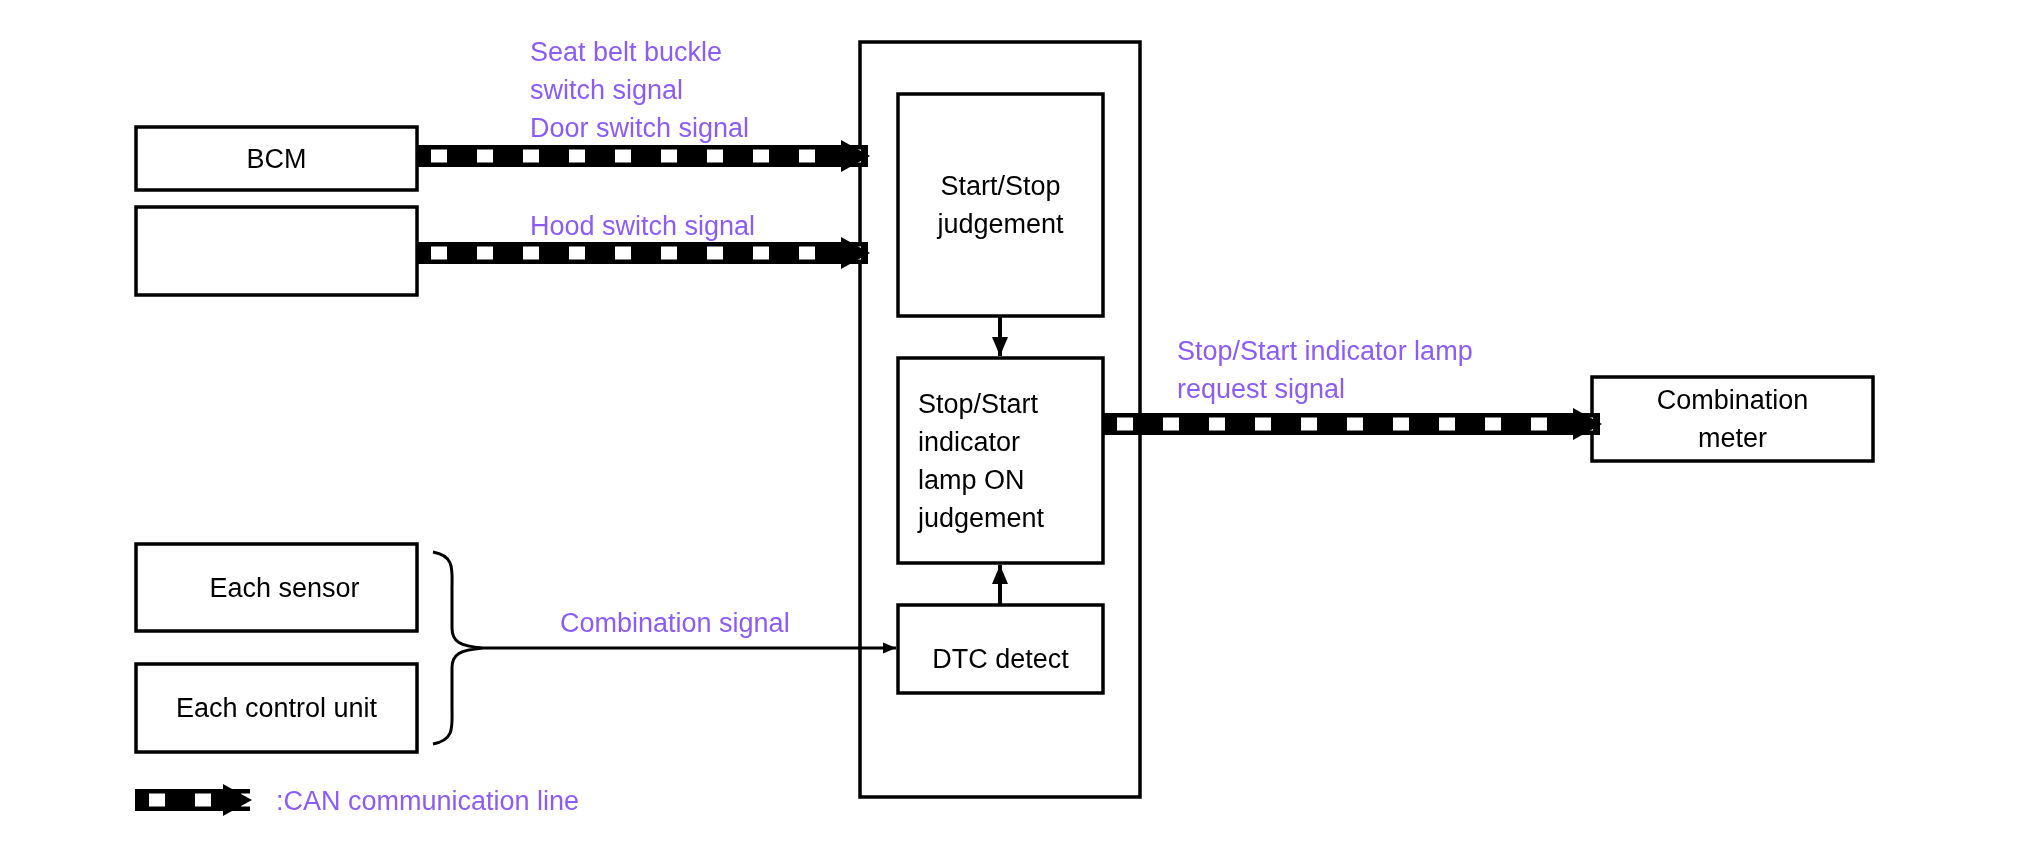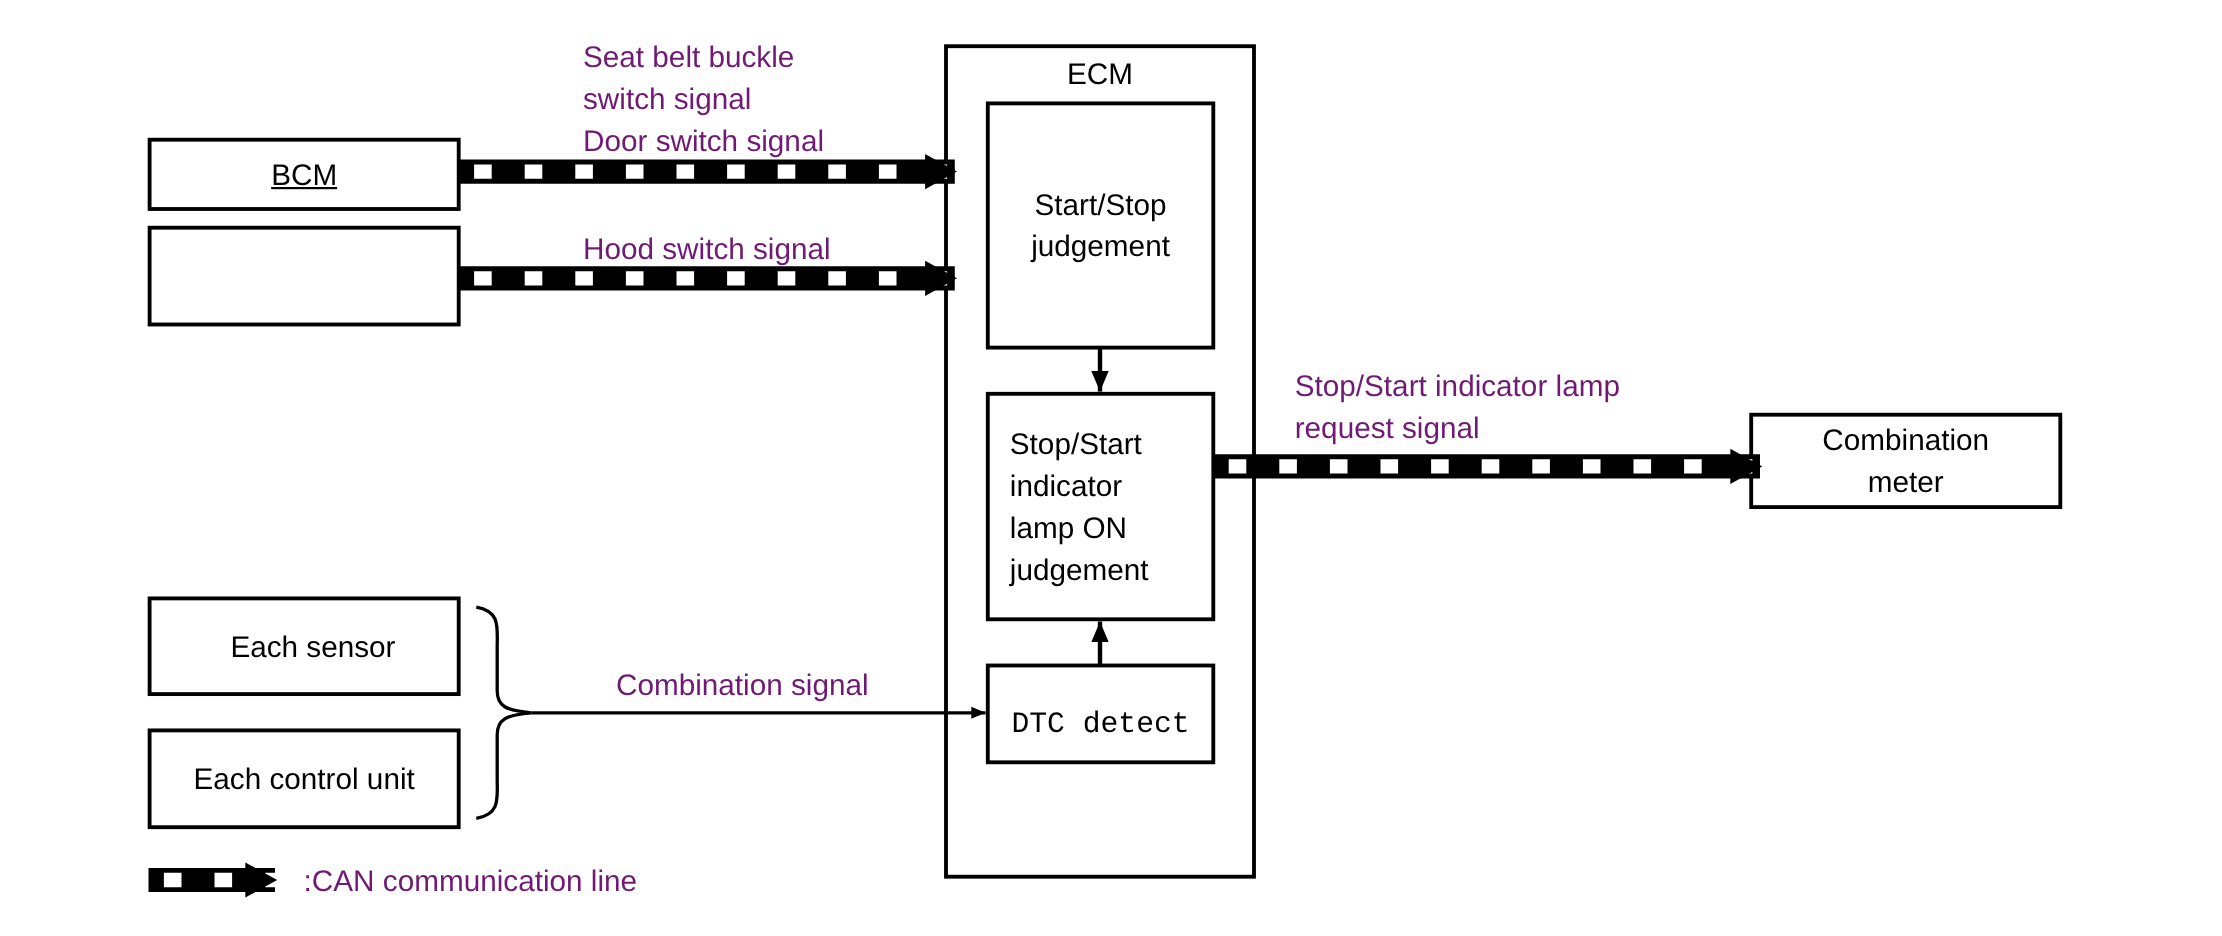--- a/index.html
+++ b/index.html
@@ -6,21 +6,21 @@
   body{width:2020px;height:851px;overflow:hidden;
        font-family:"Liberation Sans","DejaVu Sans",sans-serif;color:#000;}
   #stage{position:relative;width:2020px;height:851px;background:#fff;}
   svg.layer{position:absolute;left:0;top:0;width:2020px;height:851px;}
   .boxlabel{
     position:absolute;display:flex;align-items:center;justify-content:center;
     font-size:27px;line-height:38px;color:#000;white-space:pre-line;text-align:center;
   }
   .boxlabel.left{justify-content:flex-start;text-align:left;}
   .freetext{
-    position:absolute;font-size:27px;line-height:38px;color:#701a75;
+    position:absolute;font-size:27px;line-height:38px;color:#8b5cf6;
     white-space:pre-line;text-align:left;
   }
 </style>
 </head>
 <body>
 
 <div id="stage">
 
   <svg class="layer" viewBox="0 0 2020 851">
     <defs>
@@ -82,38 +82,37 @@
 
     <line x1="1000" y1="605" x2="1000" y2="565" stroke="#000" stroke-width="4" marker-end="url(#arrowMed)"></line>
 
     <g>
       <line x1="135" y1="800" x2="250" y2="800" stroke="#000" stroke-width="22"></line>
       <line x1="135" y1="800" x2="250" y2="800" stroke="#fff" stroke-width="13" stroke-dasharray="16 30" stroke-dashoffset="-14"></line>
       <line x1="135" y1="800" x2="252" y2="800" stroke="#000" stroke-width="0.01" marker-end="url(#arrowFat)"></line>
     </g>
   </svg>
 
-  <div class="boxlabel" style="left:136px;top:127px;width:281px;height:63px;text-decoration:underline;">BCM</div>
+  <div class="boxlabel" style="left:136px;top:127px;width:281px;height:63px;">BCM</div>
 
 
   <div class="boxlabel" style="left:144px;top:544px;width:281px;height:87px;">Each sensor</div>
 
   <div class="boxlabel" style="left:136px;top:664px;width:281px;height:88px;border-radius:17px;">Each control unit</div>
 
-  <div class="boxlabel" style="left:860px;top:44px;width:280px;height:46px;">ECM</div>
 
   <div class="boxlabel" style="left:898px;top:94px;width:205px;height:222px;border-radius:10px;">Start/Stop
 judgement</div>
 
   <div class="boxlabel left" style="left:918px;top:358px;width:185px;height:205px;">Stop/Start
 indicator
 lamp ON
 judgement</div>
 
-  <div class="boxlabel" style="left:898px;top:605px;width:205px;height:107px;font-family:Liberation Mono, monospace;">DTC detect</div>
+  <div class="boxlabel" style="left:898px;top:605px;width:205px;height:107px;">DTC detect</div>
 
   <div class="boxlabel" style="left:1592px;top:377px;width:281px;height:84px;">Combination
 meter</div>
 
   <div class="freetext" style="left:530px;top:33px;width:420px;">Seat belt buckle
 switch signal
 Door switch signal</div>
 
   <div class="freetext" style="left:530px;top:207px;width:420px;">Hood switch signal</div>
 

